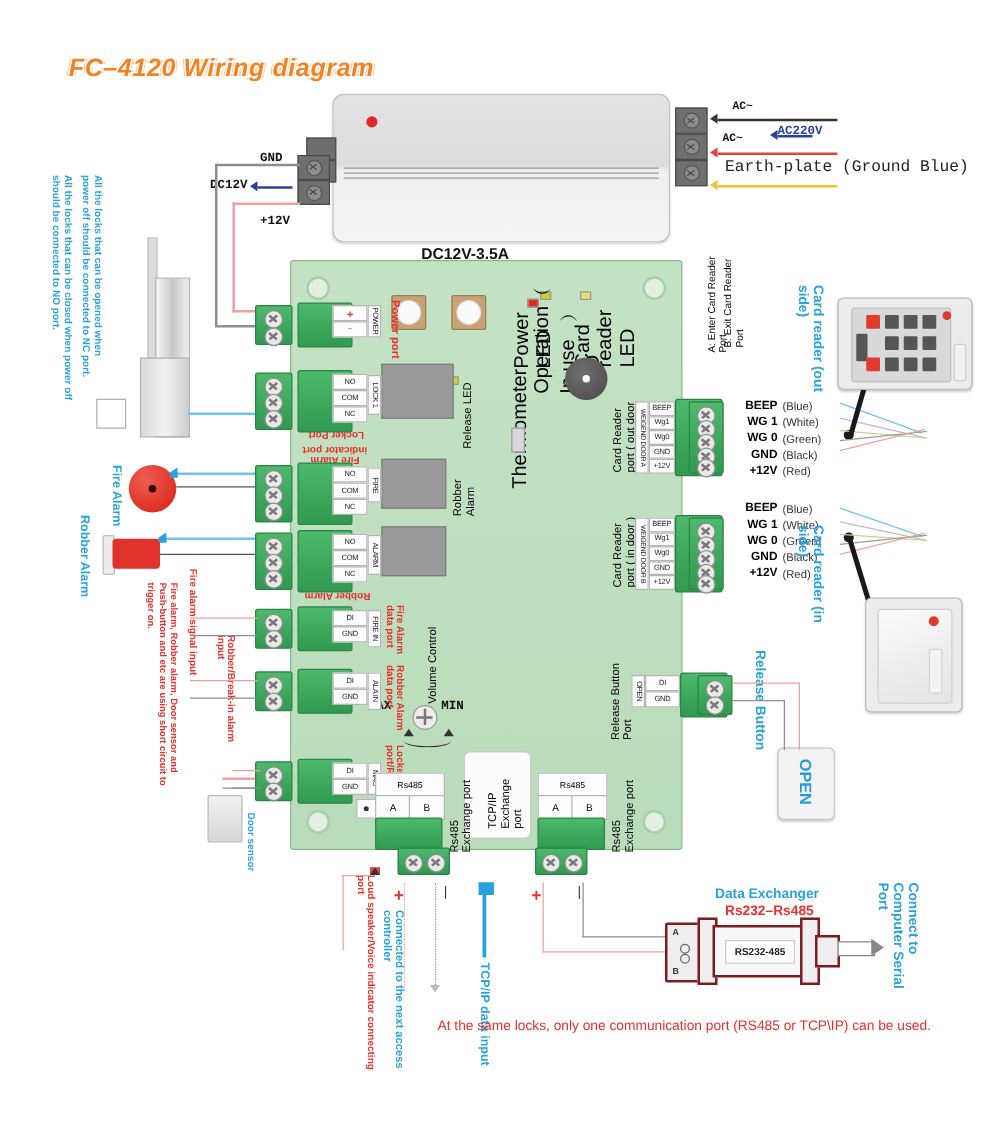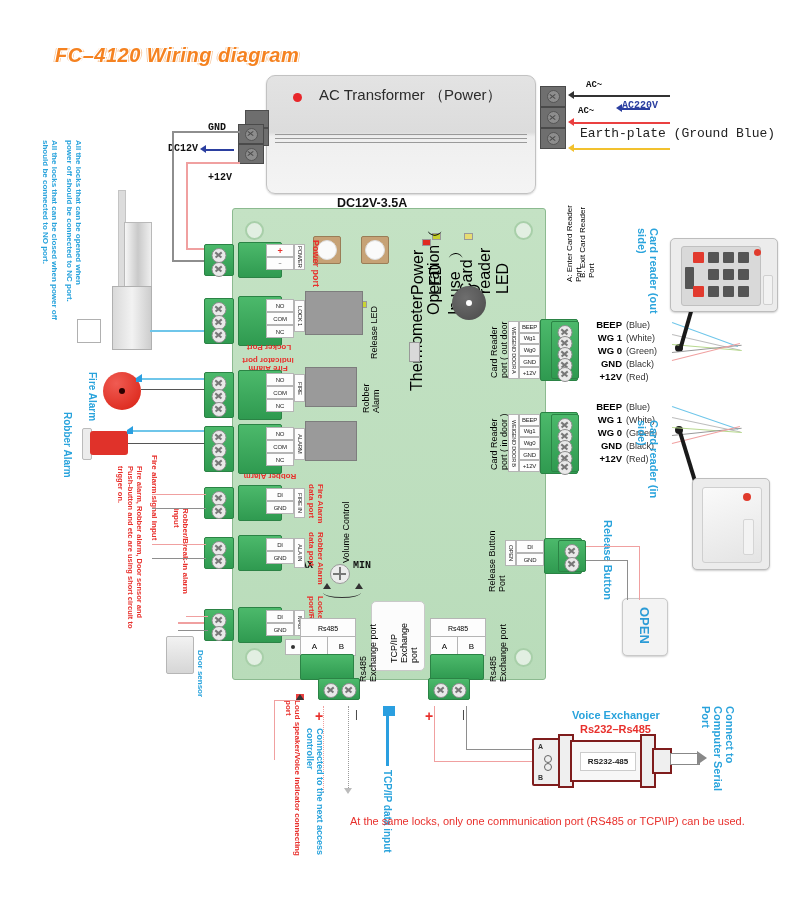--- a/index.html
+++ b/index.html
@@ -91,21 +91,20 @@
   .t{position:absolute;font-size:9px;color:#111;font-family:Liberation Mono, monospace;}
   .bold{font-weight:bold;}
 </style>
 </head>
 <body>
 
 <div class="abs" id="title">FC–4120 Wiring diagram</div>
 
 <div class="abs" id="transformer">
   <div class="dot"></div>
-  <div class="tlabel">AC Transformer （Power）</div>
   <div class="bar"></div>
   <div class="bar bar2"></div>
   <div class="bar bar3"></div>
   <div class="lterm" style="top:34px;"></div>
   <div class="lterm" style="top:52px;"></div>
 </div>
 <div class="abs" id="dcv">DC12V-3.5A</div>
 
 <div class="abs screwbox" style="left:540px;top:86px;width:26px;height:21px;">
     <span class="screw"></span>
@@ -521,21 +520,21 @@
 
 <div class="abs" style="left:386px;top:714px;width:2.5px;height:52px;background:#2a9fe0;"></div>
 <div class="abs ar ar-u cblu" style="left:383px;top:706px;border-bottom-width:10px;border-left-width:6px;border-right-width:6px;"></div>
 <div class="abs bluv" style="left:382px;top:770px;height:84px;font-size:10px;">TCP/IP data input</div>
 
 <div class="abs wr" style="left:434px;top:706px;width:1.3px;height:56px;"></div>
 <div class="abs wr" style="left:434px;top:761px;width:108px;height:1.3px;"></div>
 <div class="abs w" style="left:466px;top:706px;width:1.2px;height:44px;background:#8e8e8e;"></div>
 <div class="abs w" style="left:466px;top:749px;width:76px;height:1.2px;background:#8e8e8e;"></div>
 
-<div class="abs bluv" style="left:572px;top:709px;writing-mode:horizontal-tb;font-size:11px;">Voice Exchanger</div>
+<div class="abs bluv" style="left:572px;top:709px;writing-mode:horizontal-tb;font-size:11px;">Data Exchanger</div>
 <div class="abs" style="left:580px;top:723px;font-size:11px;font-weight:bold;color:#e8302c;">Rs232–Rs485</div>
 
 <div class="conv" style="left:532px;top:738px;width:26px;height:44px;border-radius:2px;">
   <div class="abs" style="left:4px;top:3px;font-size:7px;font-weight:bold;color:#333;">A</div>
   <div class="abs" style="left:4px;bottom:3px;font-size:7px;font-weight:bold;color:#333;">B</div>
   <div class="abs" style="left:10px;top:15px;width:6px;height:6px;border-radius:50%;border:1px solid #666;"></div>
   <div class="abs" style="left:10px;top:23px;width:6px;height:6px;border-radius:50%;border:1px solid #666;"></div>
 </div>
 <div class="conv" style="left:558px;top:734px;width:12px;height:50px;"></div>
 <div class="conv" style="left:570px;top:740px;width:70px;height:38px;background:#f7f7f7;">

